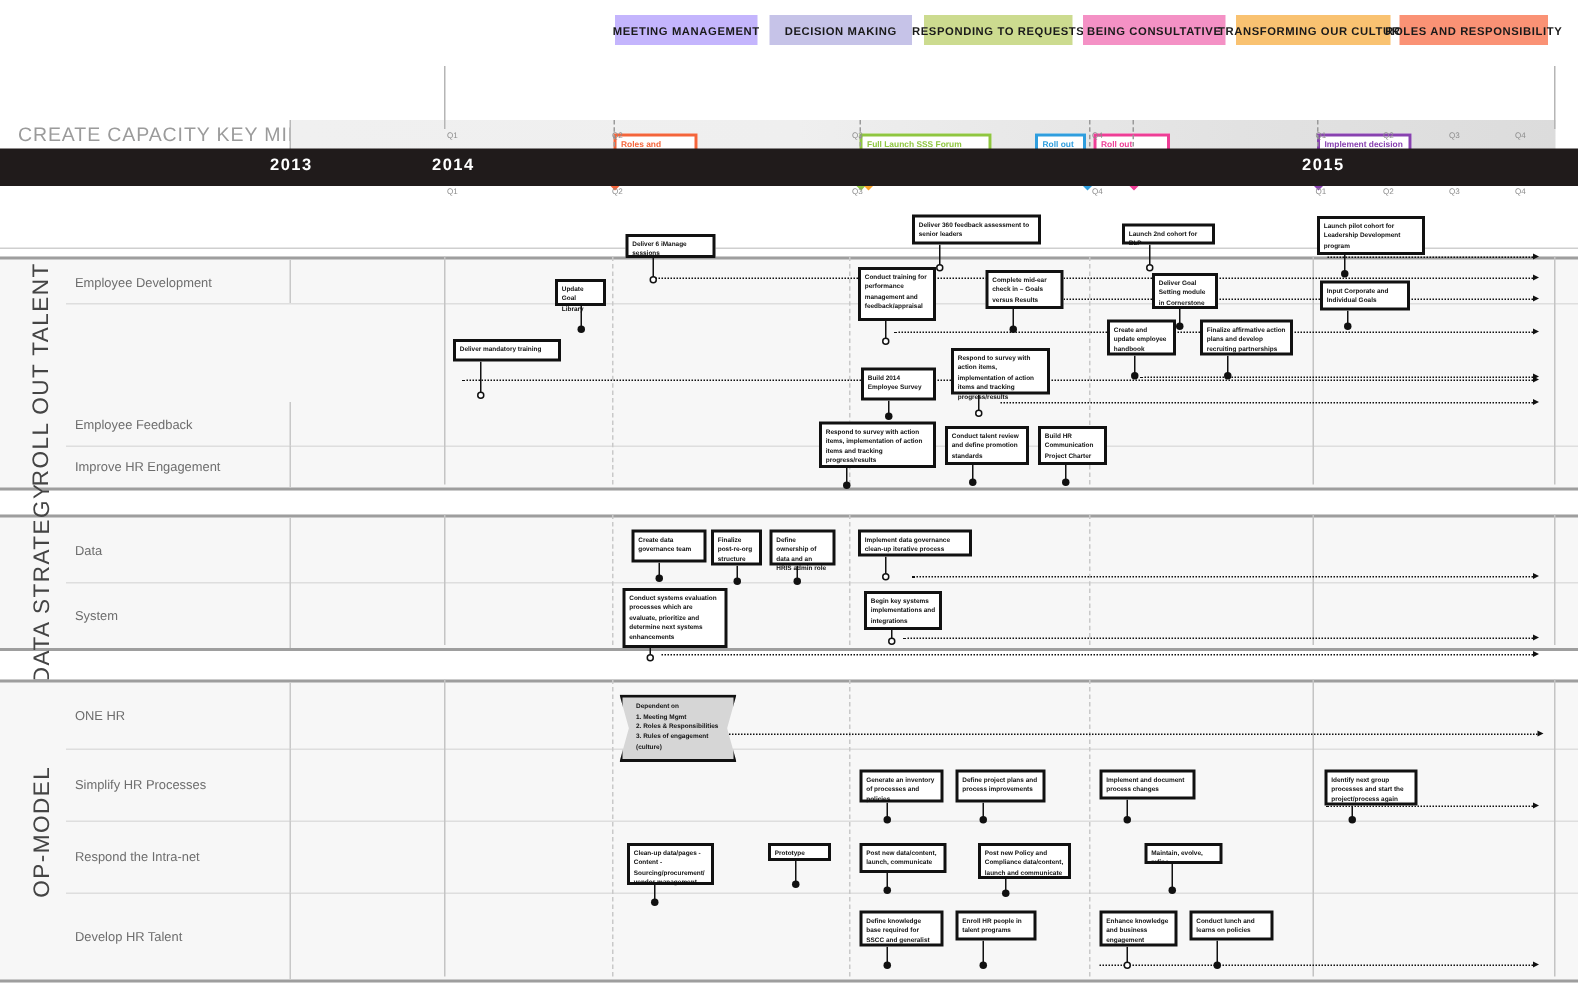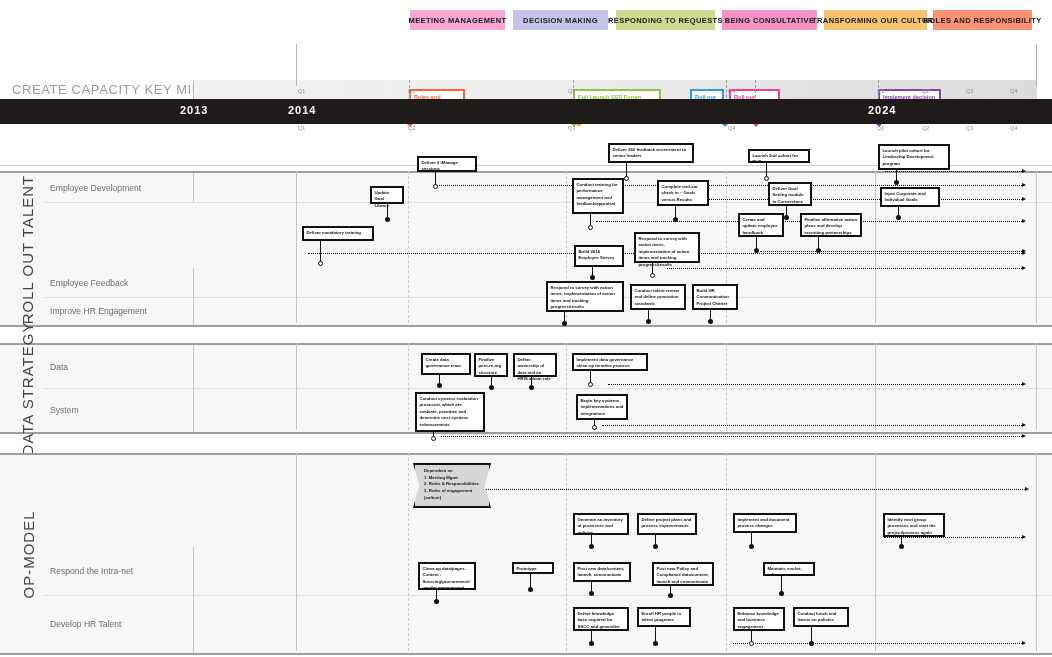--- a/index.html
+++ b/index.html
@@ -101,21 +101,21 @@
     font-size:4.3px;line-height:1.55;color:#111;padding:3px 6px 3px 9px;
     box-sizing:border-box;font-weight:bold;z-index:6;
     clip-path:polygon(0 0,100% 0,92% 50%,100% 100%,0 100%,8% 50%);
     font-family:"Liberation Sans", sans-serif;
   }
 </style>
 </head>
 <body>
 
 <div id="legend">
-    <div class="legend-chip" style="left: 410px; width: 95px; background: #f9a8d4;">
+    <div class="legend-chip" style="left: 410px; width: 95px; background: #c4b5fd;">
       <span>MEETING MANAGEMENT</span>
     </div>
     <div class="legend-chip" style="left: 513px; width: 95px; background: rgb(198, 195, 232);">
       <span>DECISION MAKING</span>
     </div>
     <div class="legend-chip" style="left: 616px; width: 99px; background: rgb(204, 219, 143);">
       <span>RESPONDING TO REQUESTS</span>
     </div>
     <div class="legend-chip" style="left: 722px; width: 95px; background: rgb(244, 145, 197);">
       <span>BEING CONSULTATIVE</span>
@@ -152,21 +152,21 @@
     <div class="dash-v" style="left: 409px; top: 44px; height: 42px;"></div>
     <div class="dash-v" style="left: 573px; top: 44px; height: 42px;"></div>
     <div class="dash-v" style="left: 726px; top: 44px; height: 42px;"></div>
     <div class="dash-v" style="left: 755px; top: 44px; height: 42px;"></div>
     <div class="dash-v" style="left: 878px; top: 44px; height: 42px;"></div>
   </div>
 
 <div id="yearBar">
     <div class="year-label" style="left: 180px;">2013</div>
     <div class="year-label" style="left: 288px;">2014</div>
-    <div class="year-label" style="left: 868px;">2024</div>
+    <div class="year-label" style="left: 868px;">2015</div>
   </div>
 
 <div id="titleRow">
   <div id="roadmapTitle">MACRO PRIORITIES ROADMAP</div>
 </div>
 
 <div id="grid">
     <div class="section" style="top: 6px; height: 152px;">
       <div class="sec-label">
         <span>ROLL OUT TALENT</span>
@@ -193,20 +193,28 @@
         <div class="row-vsep"></div>
       </div>
       <div class="row" style="top: 43px; height: 44px; border-bottom: none;">
         <div class="row-label">System</div>
         <div class="row-vsep"></div>
       </div>
     </div>
     <div class="section" style="top: 288px; height: 198px;">
       <div class="sec-label">
         <span>OP-MODEL</span>
+      </div>
+      <div class="row" style="top: 0px; height: 44px;">
+        <div class="row-label">ONE HR</div>
+        <div class="row-vsep"></div>
+      </div>
+      <div class="row" style="top: 44px; height: 48px;">
+        <div class="row-label">Simplify HR Processes</div>
+        <div class="row-vsep"></div>
       </div>
       <div class="row" style="top: 92px; height: 48px;">
         <div class="row-label">Respond the Intra-net</div>
         <div class="row-vsep"></div>
       </div>
       <div class="row" style="top: 140px; height: 58px; border-bottom: none;">
         <div class="row-label">Develop HR Talent</div>
         <div class="row-vsep"></div>
       </div>
     </div>

